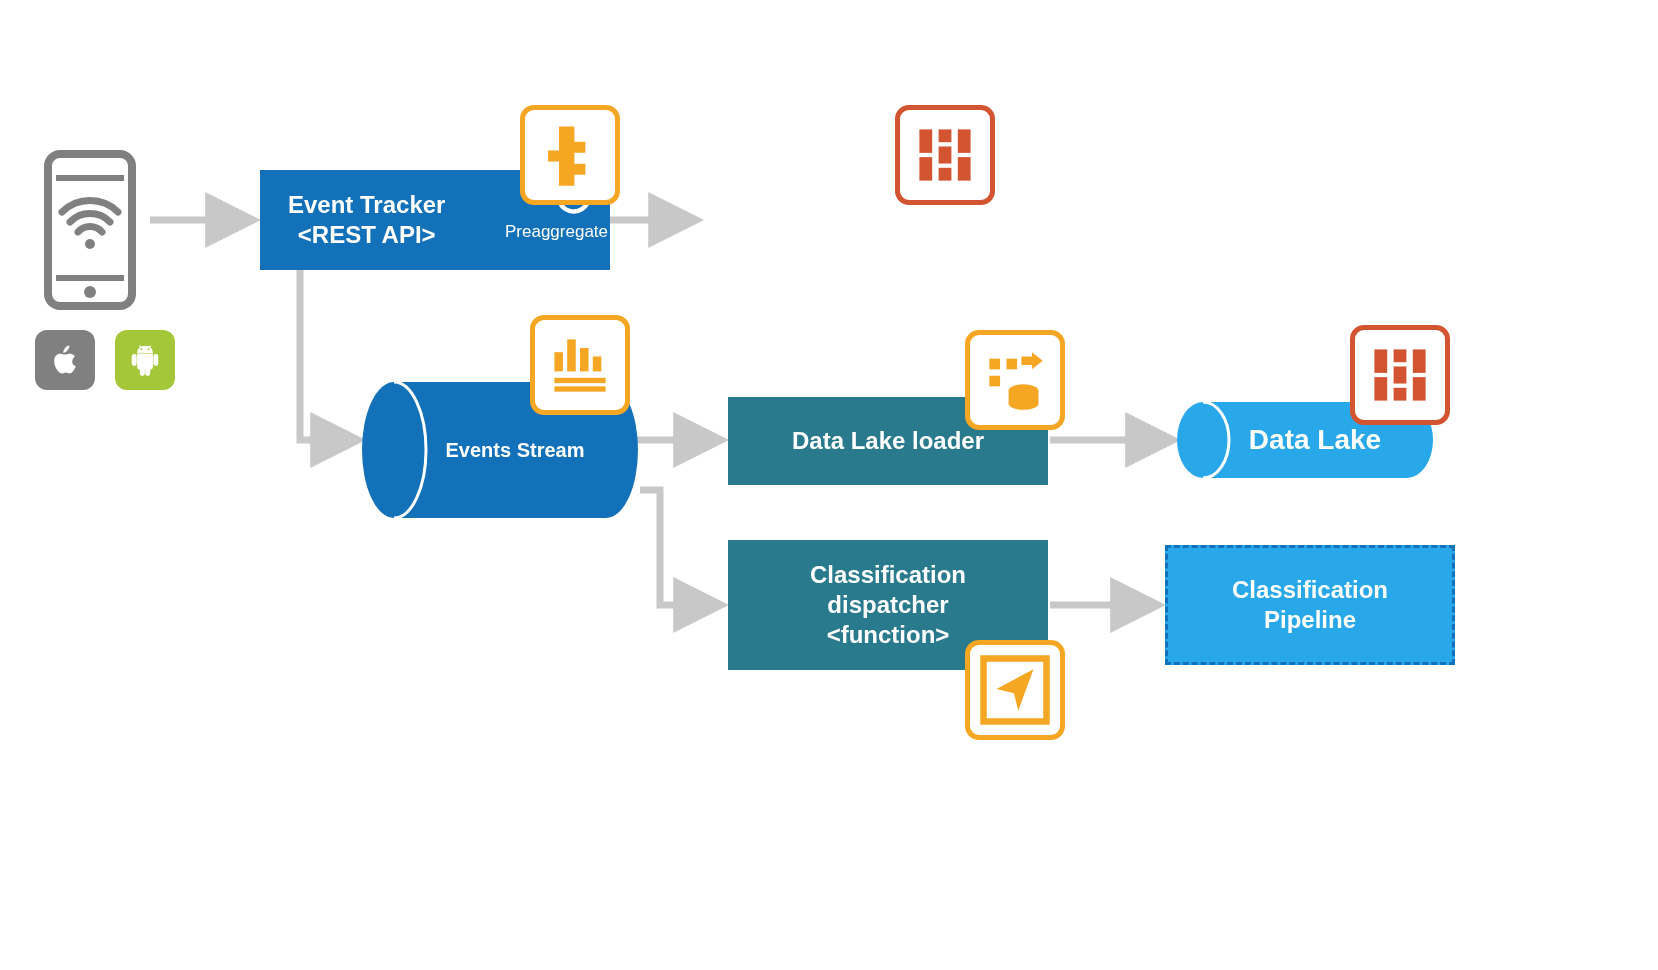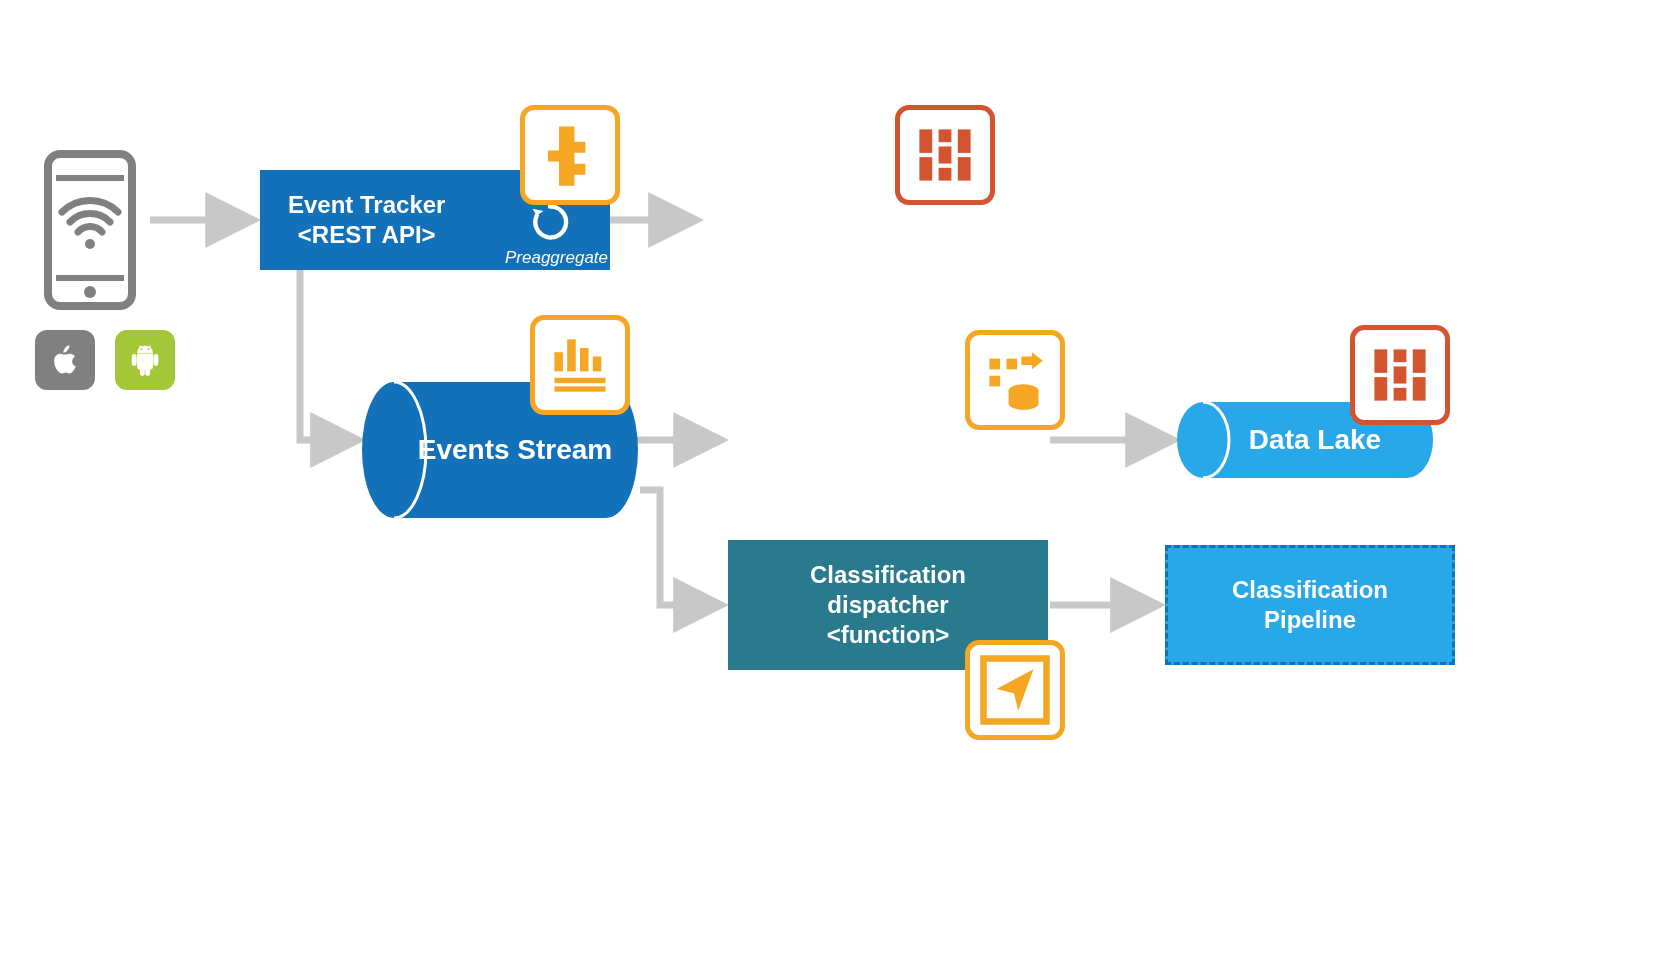--- a/index.html
+++ b/index.html
@@ -108,21 +108,21 @@
       <path d="M12 14h16v14a2 2 0 0 1-2 2h-1v5a2 2 0 0 1-4 0v-5h-2v5a2 2 0 0 1-4 0v-5h-1a2 2 0 0 1-2-2V14zM8 14a2 2 0 0 1 2 2v8a2 2 0 0 1-4 0v-8a2 2 0 0 1 2-2zM32 14a2 2 0 0 1 2 2v8a2 2 0 0 1-4 0v-8a2 2 0 0 1 2-2zM12 12c0-4 3-7 8-7s8 3 8 7H12zM14 4l2 3M26 4l-2 3" stroke="#ffffff" stroke-width="1.5" fill="#ffffff"></path>
       <circle cx="16" cy="8" r="1" fill="#A4C639"></circle>
       <circle cx="24" cy="8" r="1" fill="#A4C639"></circle>
     </svg>
   </div>
 
   <div class="node-box" style="left:260px; top:170px; width:350px; height:100px; background:#1271B8; font-size:24px; justify-content:flex-start; padding-left:28px;">
     <span class="label">Event Tracker
 &lt;REST API&gt;</span>
 
-    <div style="position:absolute; left:245px; top:30px; width:90px; text-align:center;font-style:italic;">
+    <div style="position:absolute; left:245px; top:4px; width:90px; text-align:right;">
       <svg viewBox="0 0 40 40" width="44" height="44">
         <path d="M20 6 A14 14 0 1 1 8 14" fill="none" stroke="#ffffff" stroke-width="4" stroke-linecap="round"></path>
         <path d="M4 8 L8 14 L14 10 z" fill="#ffffff"></path>
       </svg>
       <div style="color:#ffffff; font-size:17px; font-weight:400; margin-top:-2px;">Preaggregate</div>
     </div>
   </div>
 
   <div class="badge" style="left:520px; top:105px; width:100px; height:100px; border:5px solid #F5A623;">
     <svg viewBox="0 0 60 60" width="66" height="66">
@@ -143,34 +143,37 @@
     </svg>
   </div>
 
   <div style="position:absolute; left:360px; top:380px; width:280px; height:140px;">
     <svg viewBox="0 0 280 140" width="280" height="140">
       <ellipse cx="34" cy="70" rx="32" ry="68" fill="#1271B8"></ellipse>
       <rect x="34" y="2" width="212" height="136" fill="#1271B8"></rect>
       <ellipse cx="246" cy="70" rx="32" ry="68" fill="#1271B8"></ellipse>
       <path d="M 34 2 A 32 68 0 0 1 34 138" fill="none" stroke="#ffffff" stroke-width="3"></path>
     </svg>
-    <div style="position:absolute; left:0; top:0; width:100%; height:100%; display:flex; align-items:center; justify-content:center; color:#ffffff; font-size:28px; font-weight:700; padding-left:30px; box-sizing:border-box;">Events Stream</div>
+    <div style="position:absolute; left:0; top:0; width:100%; height:100%; display:flex; align-items:center; justify-content:center; color:#ffffff; font-size:20px; font-weight:700; padding-left:30px; box-sizing:border-box;">Events Stream</div>
   </div>
 
   <div class="badge" style="left:530px; top:315px; width:100px; height:100px; border:5px solid #F5A623;">
     <svg viewBox="0 0 60 60" width="64" height="64">
       <rect x="6" y="18" width="8" height="18" fill="#F5A623"></rect>
       <rect x="18" y="6" width="8" height="30" fill="#F5A623"></rect>
       <rect x="30" y="14" width="8" height="22" fill="#F5A623"></rect>
       <rect x="42" y="22" width="8" height="14" fill="#F5A623"></rect>
       <rect x="6" y="42" width="48" height="5" fill="#F5A623"></rect>
       <rect x="6" y="50" width="48" height="5" fill="#F5A623"></rect>
     </svg>
   </div>
 
+  <div class="node-box" style="left:728px; top:397px; width:320px; height:88px; background:#2A7A8E; font-size:24px;">
+    <span class="label">Data Lake loader</span>
+  </div>
 
   <div class="badge" style="left:965px; top:330px; width:100px; height:100px; border:5px solid #F5A623;">
     <svg viewBox="0 0 60 60" width="64" height="64">
       <rect x="6" y="10" width="10" height="10" fill="#F5A623"></rect>
       <rect x="6" y="26" width="10" height="10" fill="#F5A623"></rect>
       <rect x="22" y="10" width="10" height="10" fill="#F5A623"></rect>
       <path d="M36 8 h10 l0 -4 l10 8 l-10 8 l0 -4 h-10 z" fill="#F5A623"></path>
       <ellipse cx="38" cy="40" rx="14" ry="6" fill="#F5A623"></ellipse>
       <rect x="24" y="40" width="28" height="12" fill="#F5A623"></rect>
       <ellipse cx="38" cy="52" rx="14" ry="6" fill="#F5A623"></ellipse>

